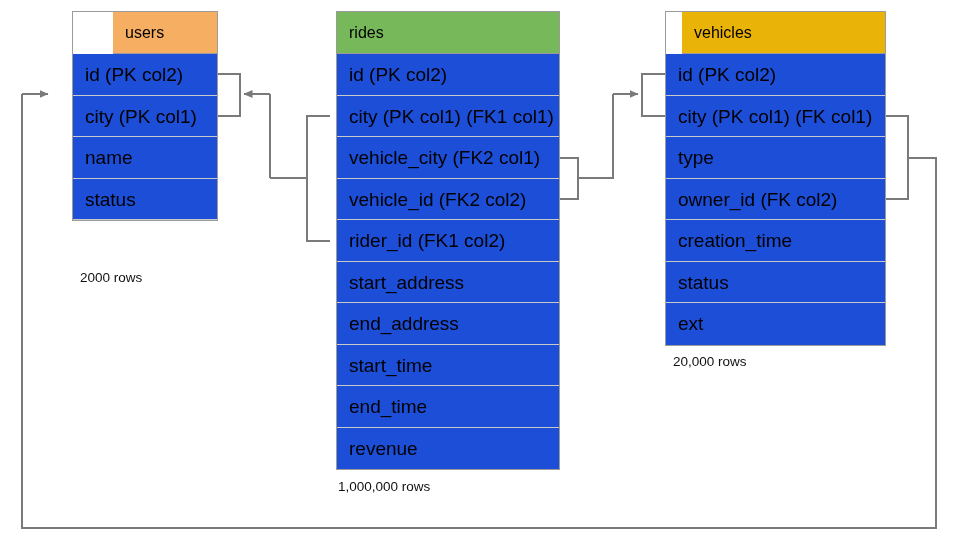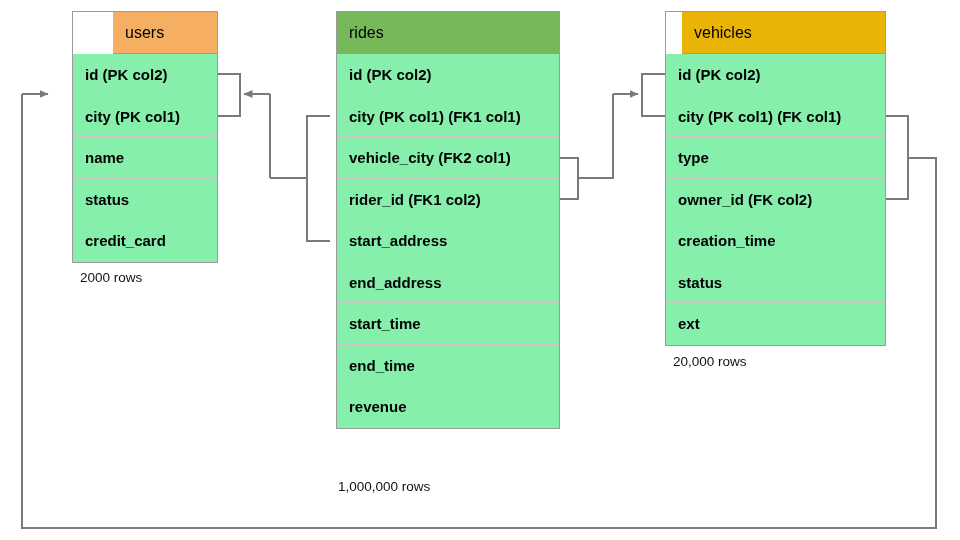--- a/index.html
+++ b/index.html
@@ -39,27 +39,26 @@
     color: #000000;
     border-bottom: 1px solid #9b9b9b;
     white-space: nowrap;
     overflow: hidden;
   }
   .table-row {
     box-sizing: border-box;
     height: 41.5px;
     line-height: 41.5px;
     padding-left: 12px;
-    font-size: 15px;
+    font-size: 19px;
     color: #000000;
     border-bottom: 1px solid #c9c9c9;
-    background: #86efac;
+    background: #1d4ed8;
     white-space: nowrap;
     overflow: hidden;
-    font-weight: bold;
   }
   .table-row.last {
     border-bottom: none;
   }
   .row-count {
     position: absolute;
     font-size: 13.5px;
     color: #111111;
     white-space: nowrap;
   }
@@ -108,29 +107,29 @@
       <path d="M22,94 L48,94" marker-end="url(#arrowhead)"></path>
     </g>
   </svg>
 
   <div class="table-box" style="left:72px; top:11px; width:146px;">
     <div class="table-header" style="background:#f5ae62;margin-left:40px;">users</div>
     <div class="table-row">id (PK col2)</div>
     <div class="table-row">city (PK col1)</div>
     <div class="table-row">name</div>
     <div class="table-row">status</div>
-    <div class="table-row last">credit_card</div>
   </div>
   <div class="row-count" style="left:80px; top:270px;">2000 rows</div>
 
   <div class="table-box" style="left:336px; top:11px; width:224px;">
     <div class="table-header" style="background:#76b85a;">rides</div>
     <div class="table-row">id (PK col2)</div>
     <div class="table-row">city (PK col1) (FK1 col1)</div>
     <div class="table-row">vehicle_city (FK2 col1)</div>
+    <div class="table-row">vehicle_id (FK2 col2)</div>
     <div class="table-row">rider_id (FK1 col2)</div>
     <div class="table-row">start_address</div>
     <div class="table-row">end_address</div>
     <div class="table-row">start_time</div>
     <div class="table-row">end_time</div>
     <div class="table-row last">revenue</div>
   </div>
   <div class="row-count" style="left:338px; top:479px;">1,000,000 rows</div>
 
   <div class="table-box" style="left:665px; top:11px; width:221px;">

